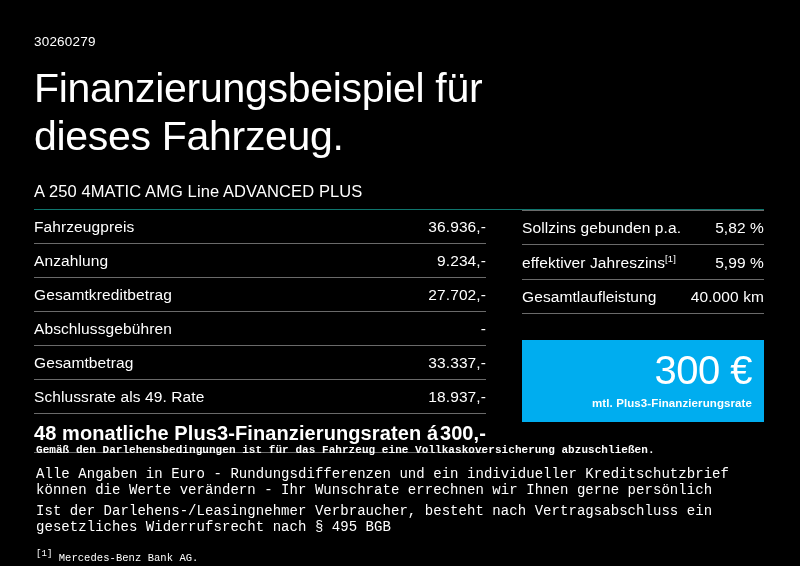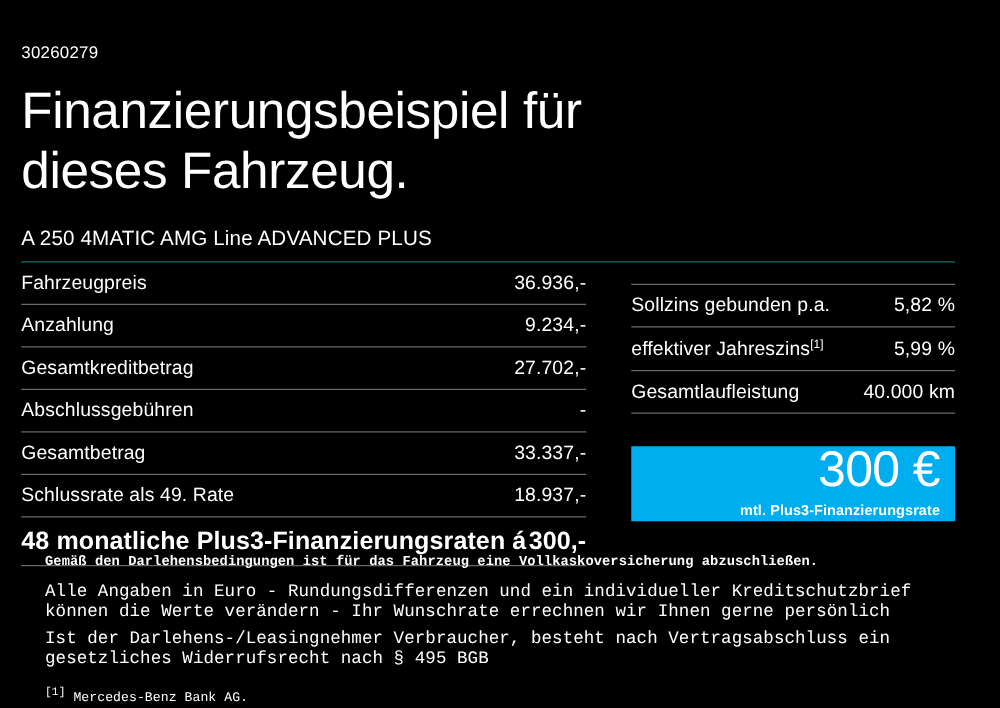--- a/index.html
+++ b/index.html
@@ -11,21 +11,21 @@
     width: 800px;
     height: 566px;
     overflow: hidden;
     font-family: "Liberation Sans", sans-serif;
     color: #ffffff;
     position: relative;
   }
   .page {
     position: absolute;
     inset: 0;
-    padding: 34px 36px 0 17px;
+    padding: 34px 36px 0 34px;
     box-sizing: border-box;
   }
   .ref-number {
     font-size: 13.5px;
     letter-spacing: 0.2px;
     color: #ffffff;
     margin: 0 0 16px 0;
   }
   .headline {
     font-size: 41px;
@@ -70,31 +70,31 @@
   .row .value {
     white-space: nowrap;
     text-align: center;
   }
   .row.bold {
     font-weight: bold;
     font-size: 20px;
   }
   .col-right .row:first-child {
     border-top: 1px solid #6a6a6a;
-    margin-top: 17px;
+    margin-top: 0;
   }
   .sup {
     font-size: 9.5px;
     vertical-align: super;
   }
   .rate-box {
     margin-top: 26px;
     background: #00adef;
     color: #ffffff;
-    height: 60px;
+    height: 82px;
     display: flex;
     flex-direction: column;
     align-items: flex-end;
     justify-content: center;
     padding: 4px 12px 8px 12px;
     box-sizing: border-box;
   }
   .rate-amount {
     font-size: 40px;
     line-height: 1;

